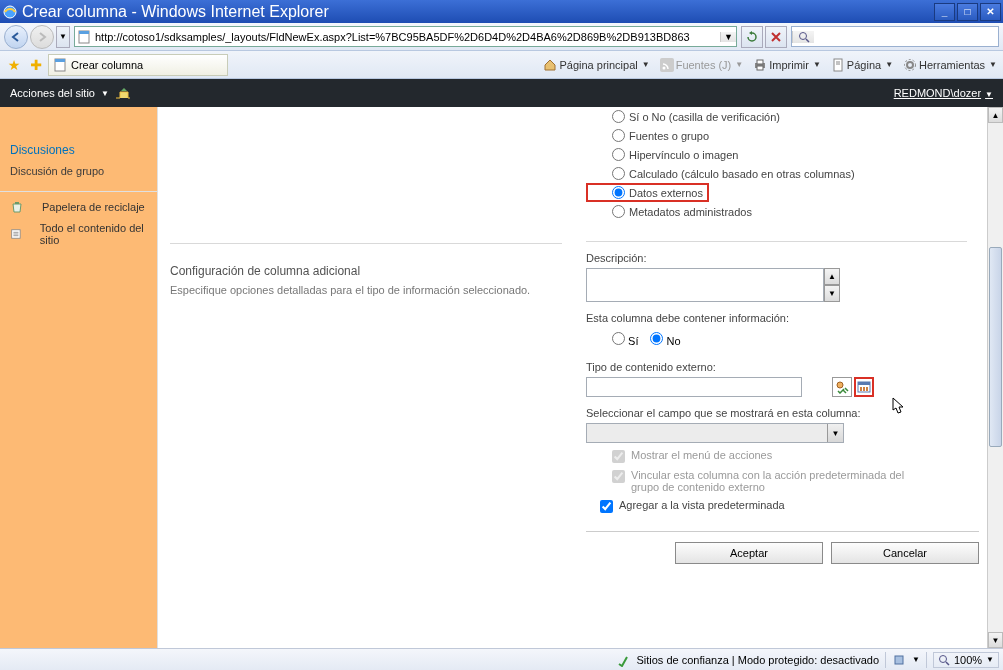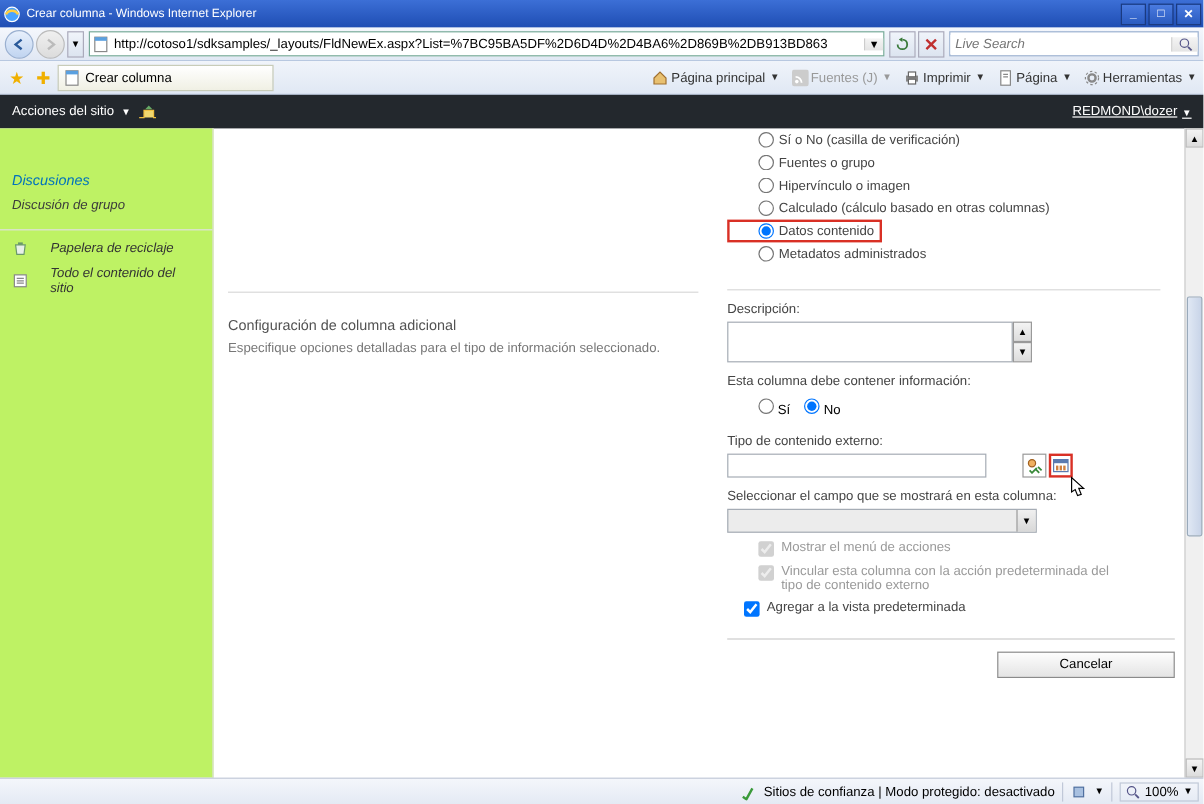--- a/index.html
+++ b/index.html
@@ -1,21 +1,21 @@
 <!DOCTYPE html>
 <html><head>
 <meta charset="utf-8">
 <style>
 * { margin: 0; padding: 0; box-sizing: border-box; font-family: Tahoma, Verdana, sans-serif; font-size: 11px; }
 body { width: 1003px; height: 670px; background: #fff; overflow: hidden; position: relative; }
 
 
 .titlebar { height: 23px; background: linear-gradient(#3c6fd6, #1e4db3); display: flex; align-items: center; padding: 0 2px; color: #fff; }
 .titlebar .ie-icon { width: 16px; height: 16px; margin-right: 4px; display: inline-flex; align-items: center; justify-content: center; }
-.titlebar .title-text { flex: 1; font-size: 10px; }
+.titlebar .title-text { flex: 1; font-size: 16px; }
 .titlebar .win-btns { display: flex; gap: 2px; }
 .titlebar .win-btn { width: 21px; height: 18px; background: linear-gradient(#4a7be0,#2a5bc0); border: 1px solid #1a3a80; display: flex; align-items: center; justify-content: center; color: #fff; font-size: 10px; font-weight: bold; cursor: pointer; }
 
 
 .navbar { height: 28px; background: linear-gradient(#f4f7fc,#e1e8f4); border-bottom: 1px solid #b8c8e0; display: flex; align-items: center; padding: 0 4px; gap: 2px; }
 .nav-btn { width: 24px; height: 24px; border-radius: 50%; background: linear-gradient(#e8f0fc,#c0d4f0); border: 1px solid #9ab0d0; display: flex; align-items: center; justify-content: center; cursor: pointer; }
 .nav-btn.fwd { background: linear-gradient(#f0f0f0,#dcdcdc); border-color:#bbb; }
 .nav-hist { width: 14px; height: 22px; border: 1px solid #aab; background: linear-gradient(#f0f4fa,#dce4f0); display:flex; align-items:center; justify-content:center; cursor:pointer; font-size:8px; }
 .url-box { flex: 1; display: flex; align-items: center; border: 1px solid #7a9; background:#fff; height: 21px; margin: 0 2px; }
 .url-icon { width: 18px; padding-left:2px; }
@@ -40,21 +40,21 @@
 .ribbon-right { margin-left:auto; display:flex; align-items:flex-end; gap:4px;text-decoration:underline; }
 .ribbon .drop { font-size:8px; }
 
 
 .content-wrap { display:flex; height: calc(670px - 23px - 28px - 28px - 28px - 22px); position:relative; }
 .content-scroll { width: 16px; background:#f0f0f0; border-left:1px solid #ccc; position:relative; }
 .scroll-up,.scroll-down { height:16px; background:linear-gradient(#f4f4f4,#dcdcdc); border:1px solid #bbb; display:flex; align-items:center; justify-content:center; font-size:8px; cursor:pointer; }
 .scroll-down{ position:absolute; bottom:0; left:0; right:0;}
 .scroll-thumb { position:absolute; top:140px; left:1px; right:1px; height:200px; background:linear-gradient(90deg,#e0e8f4,#c8d4e8); border:1px solid #9ab; border-radius:2px; cursor:pointer;}
 
-.sidebar { width: 178px; border-right: 1px solid #e0e0e0; padding: 8px 0; background:#bef264;font-style:italic; }
+.sidebar { width: 158px; border-right: 1px solid #e0e0e0; padding: 8px 0; background:#fdba74; }
 .side-sec { padding: 6px 10px; }
 .side-head { color:#0072bc; font-size:12px; padding: 4px 0; cursor:pointer;}
 .side-link { color:#3b3b3b; padding: 4px 0; cursor:pointer; }
 .side-divider { border-top:1px solid #e0e0e0; margin: 4px 0; }
 .side-icon-item { display:flex; align-items:center; gap:18px; padding:4px 10px; cursor:pointer; color:#333;}
 
 .main { flex:1; padding: 0; display:flex; }
 .main-left { width: 428px; padding: 0 12px; }
 .sec-title { font-weight: normal; font-size: 12px; color:#525252; padding-top: 20px;}
 .sec-desc { color:#777; padding-top: 6px; font-size:11px;}
@@ -140,21 +140,20 @@
         <path d="M6 2 A4 4 0 1 1 2 6" stroke="#3a7a3a" stroke-width="1.5" fill="none"></path>
         <path d="M6 0 L6 4 L3 2 Z" fill="#3a7a3a"></path>
       </svg>
   </div>
   <div class="nav-smbtn">
     <svg width="10" height="10" viewBox="0 0 10 10">
         <path d="M1 1 L9 9 M9 1 L1 9" stroke="#c03030" stroke-width="2"></path>
       </svg>
   </div>
   <div class="search-box">
-    <input class="search-input" placeholder="Live Search" style="">
     <div class="search-go">
       <svg width="12" height="12" viewBox="0 0 12 12">
           <circle cx="5" cy="5" r="3.5" stroke="#558" fill="none"></circle>
           <line x1="8" y1="8" x2="11" y2="11" stroke="#558" stroke-width="1.5"></line>
         </svg>
     </div>
   </div>
 </div>
 
 <div class="favbar">
@@ -274,21 +273,21 @@
       <div class="radio-row">
           <input type="radio" name="coltype" style="">
           <span>Hipervínculo o imagen</span>
         </div>
       <div class="radio-row">
           <input type="radio" name="coltype" style="">
           <span>Calculado (cálculo basado en otras columnas)</span>
         </div>
       <div><span class="radio-row hl">
             <input type="radio" name="coltype" checked="" style="">
-            <span>Datos contenido</span>
+            <span>Datos externos</span>
           </span></div>
       <div class="radio-row">
           <input type="radio" name="coltype" style="">
           <span>Metadatos administrados</span>
         </div>
 
       <div style="height:20px;"></div>
       <div class="sec-divider"></div>
 
       <div class="form-label">Descripción:</div>
@@ -333,28 +332,29 @@
         <div class="sel-body"></div>
         <div class="sel-drop">▼</div>
       </div>
 
       <div class="chk-row dis">
           <input type="checkbox" checked="" disabled="" style="">
           <span>Mostrar el menú de acciones</span>
         </div>
       <div class="chk-row dis">
           <input type="checkbox" checked="" disabled="" style="">
-          <span style="max-width:280px;">Vincular esta columna con la acción predeterminada del tipo de contenido externo</span>
+          <span style="max-width:280px;">Vincular esta columna con la acción predeterminada del grupo de contenido externo</span>
         </div>
       <div class="chk-row" style="padding-left:14px;">
           <input type="checkbox" checked="" style="">
           <span>Agregar a la vista predeterminada</span>
         </div>
 
       <div class="buttons-row">
+        <button class="btn">Aceptar</button>
         <button class="btn">Cancelar</button>
       </div>
     </div>
   </div>
 
   <div class="content-scroll">
     <div class="scroll-up">▲</div>
     <div class="scroll-thumb"></div>
     <div class="scroll-down">▼</div>
   </div>

